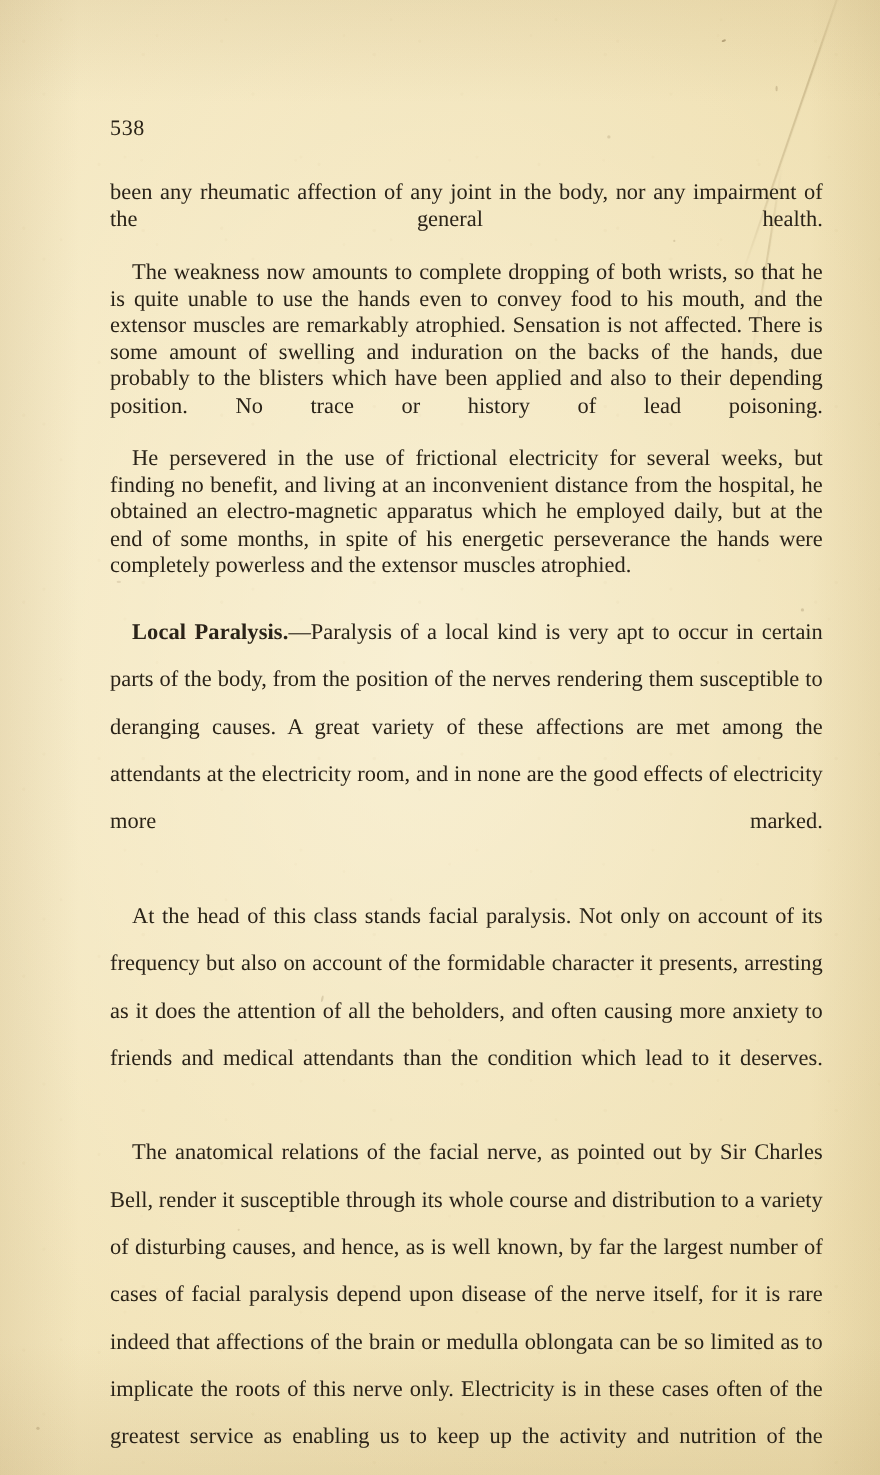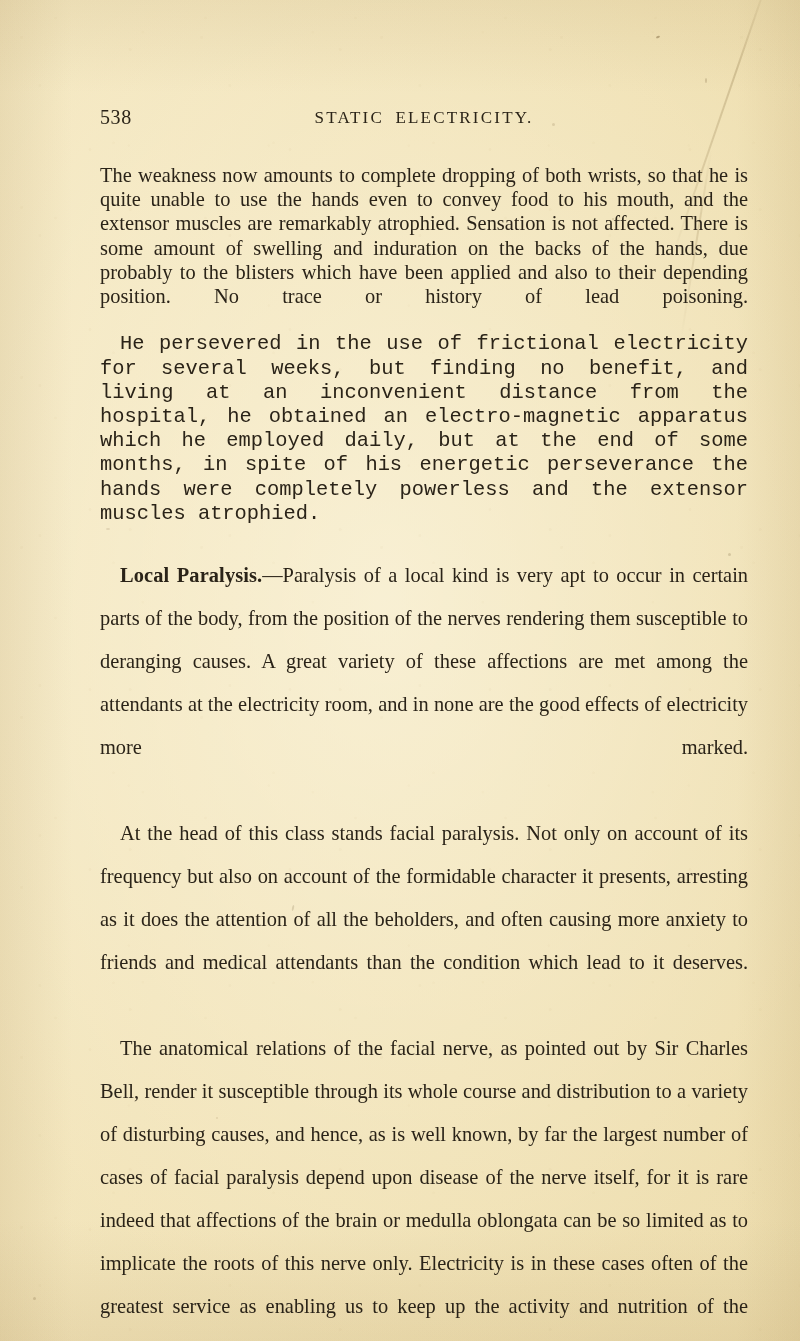--- a/index.html
+++ b/index.html
@@ -142,21 +142,21 @@
   p.para::after {
     content: "";
     display: inline-block;
     width: 100%;
   }
   p.para.last::after { content: none; }
 
   
   .block-a { position: absolute; left: 0; top: 163px; width: 648px; }
   .block-a p.para { line-height: 24.2px; text-indent: 0; }
-  .block-a p.para + p.para { text-indent: 20px; font-family: Liberation Mono, monospace; }
+  .block-a p.para + p.para { text-indent: 20px; }
 
   
   .block-b { position: absolute; left: 0; top: 554px; width: 648px; }
   .block-b p.para { line-height: 43px; text-indent: 20px; }
 
   .lead-head {
     font-weight: bold;
     letter-spacing: 0.1px;
   }
 
@@ -180,24 +180,24 @@
   <span class="speck sp5"></span>
   <span class="speck sp6"></span>
   <span class="speck sp7"></span>
   <span class="speck sp8"></span>
   <span class="speck sp9"></span>
 
   <div class="textblock">
 
     <div class="runhead">
       <span class="folio">538</span>
-      <span class="runtitle">STATIC ELECTRICITY.</span>
     </div>
 
     <div class="block-a">
+      <p class="para">been any rheumatic affection of any joint in the body, nor any impairment of the general health.</p>
       <p class="para">The weakness now amounts to complete dropping of both wrists, so that he is quite unable to use the hands even to convey food to his mouth, and the extensor muscles are remarkably atrophied.  Sensation is not affected.  There is some amount of swelling and induration on the backs of the hands, due probably to the blisters which have been applied and also to their depending position.  No trace or history of lead poisoning.</p>
       <p class="para last">He persevered in the use of frictional electricity for several weeks, but finding no benefit, and living at an inconvenient distance from the hospital, he obtained an electro-magnetic apparatus which he employed daily, but at the end of some months, in spite of his energetic perseverance the hands were completely powerless and the extensor muscles atrophied.</p>
     </div>
 
     <div class="block-b">
       <p class="para"><span class="lead-head">Local Paralysis.</span><span>—</span><span>Paralysis of a local kind is very apt to occur in certain parts of the body, from the position of the nerves rendering them susceptible to deranging causes.  A great variety of these affections are met among the attendants at the electricity room, and in none are the good effects of electricity more marked.</span></p>
       <p class="para">At the head of this class stands facial paralysis.  Not only on account of its frequency but also on account of the formidable character it presents, arresting as it does the attention of all the beholders, and often causing more anxiety to friends and medical attendants than the condition which lead to it deserves.</p>
       <p class="para last">The anatomical relations of the facial nerve, as pointed out by Sir Charles Bell, render it susceptible through its whole course and distribution to a variety of disturbing causes, and hence, as is well known, by far the largest number of cases of facial paralysis depend upon disease of the nerve itself, for it is rare indeed that affections of the brain or medulla oblongata can be so limited as to implicate the roots of this nerve only.  Electricity is in these cases often of the greatest service as enabling us to keep up the activity and nutrition of the muscles during the temporary affection of the nerve.</p>
     </div>
 

